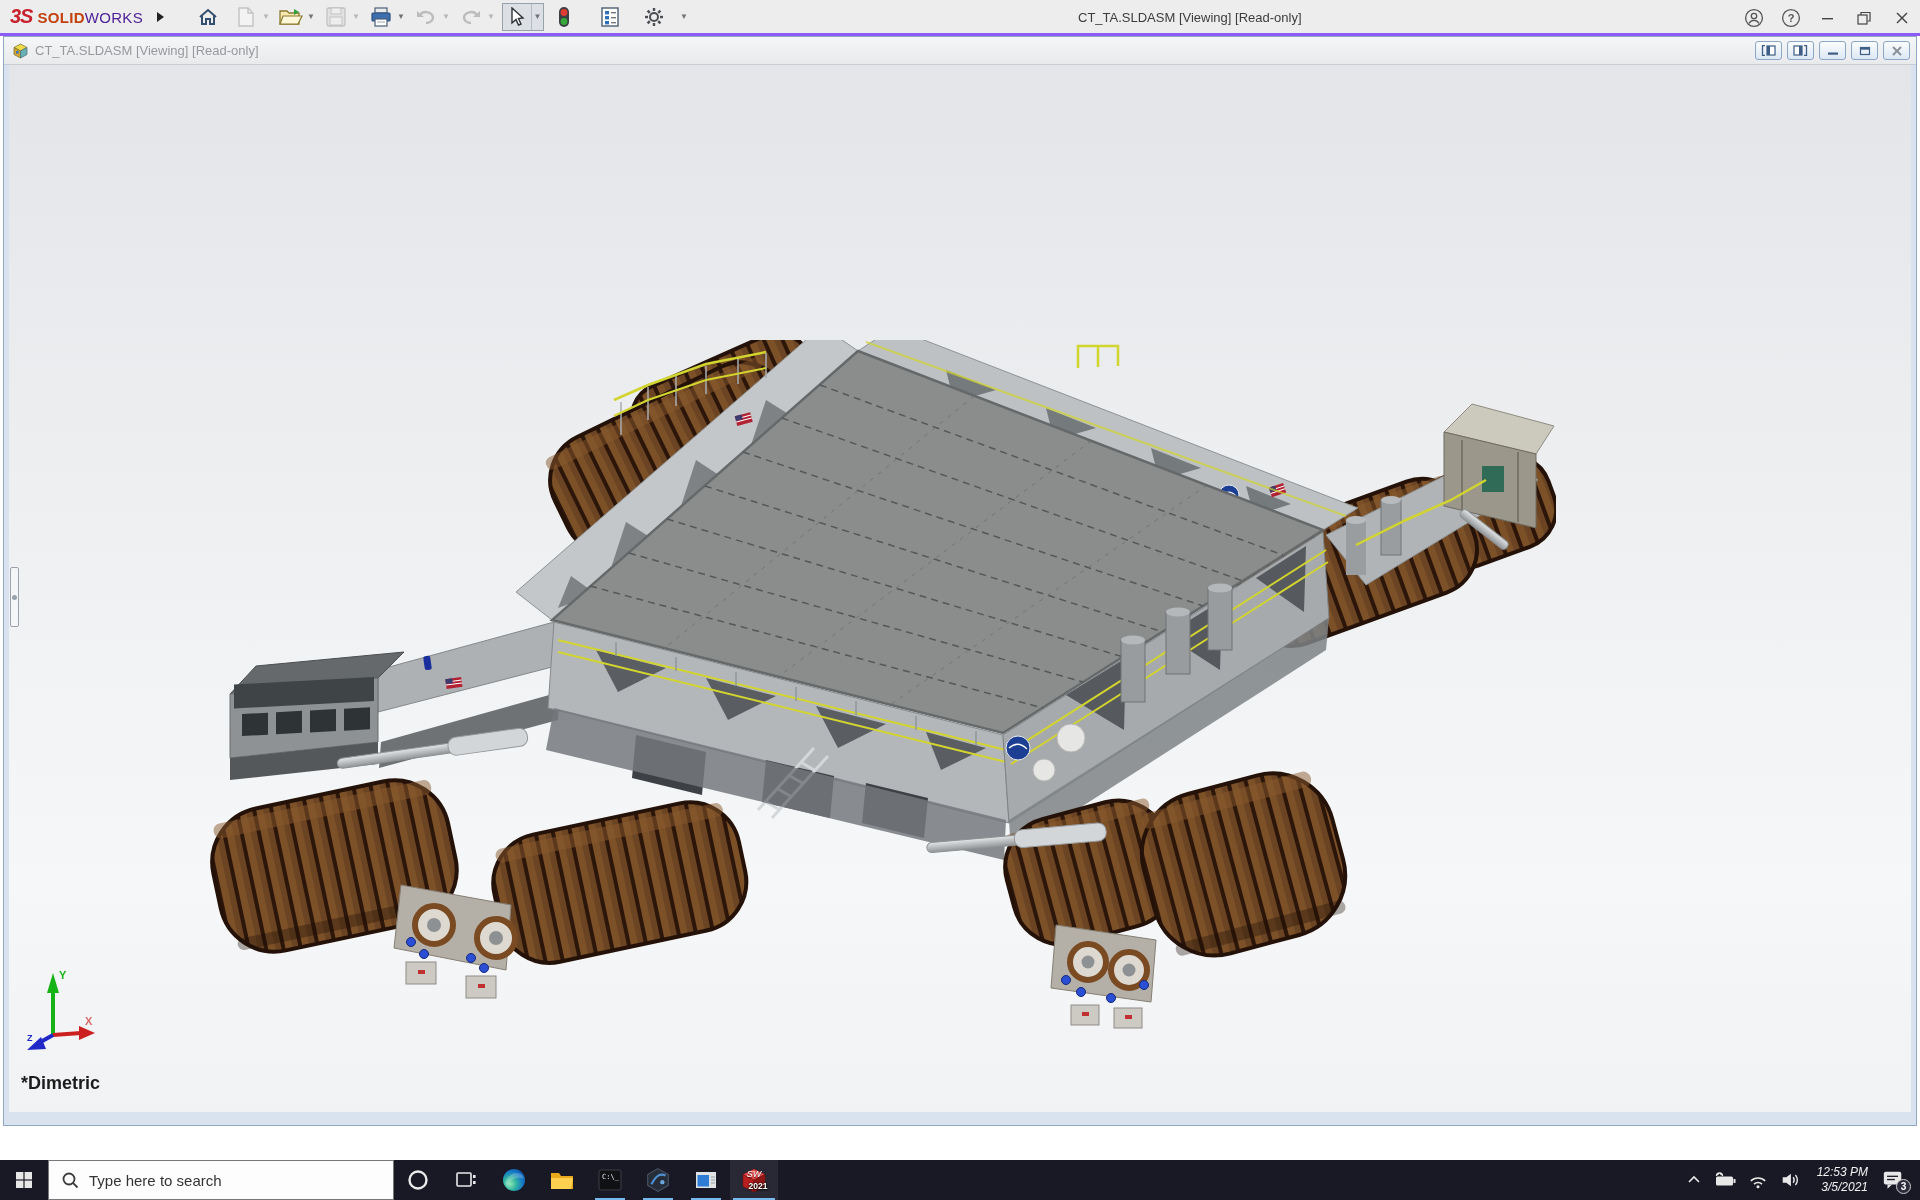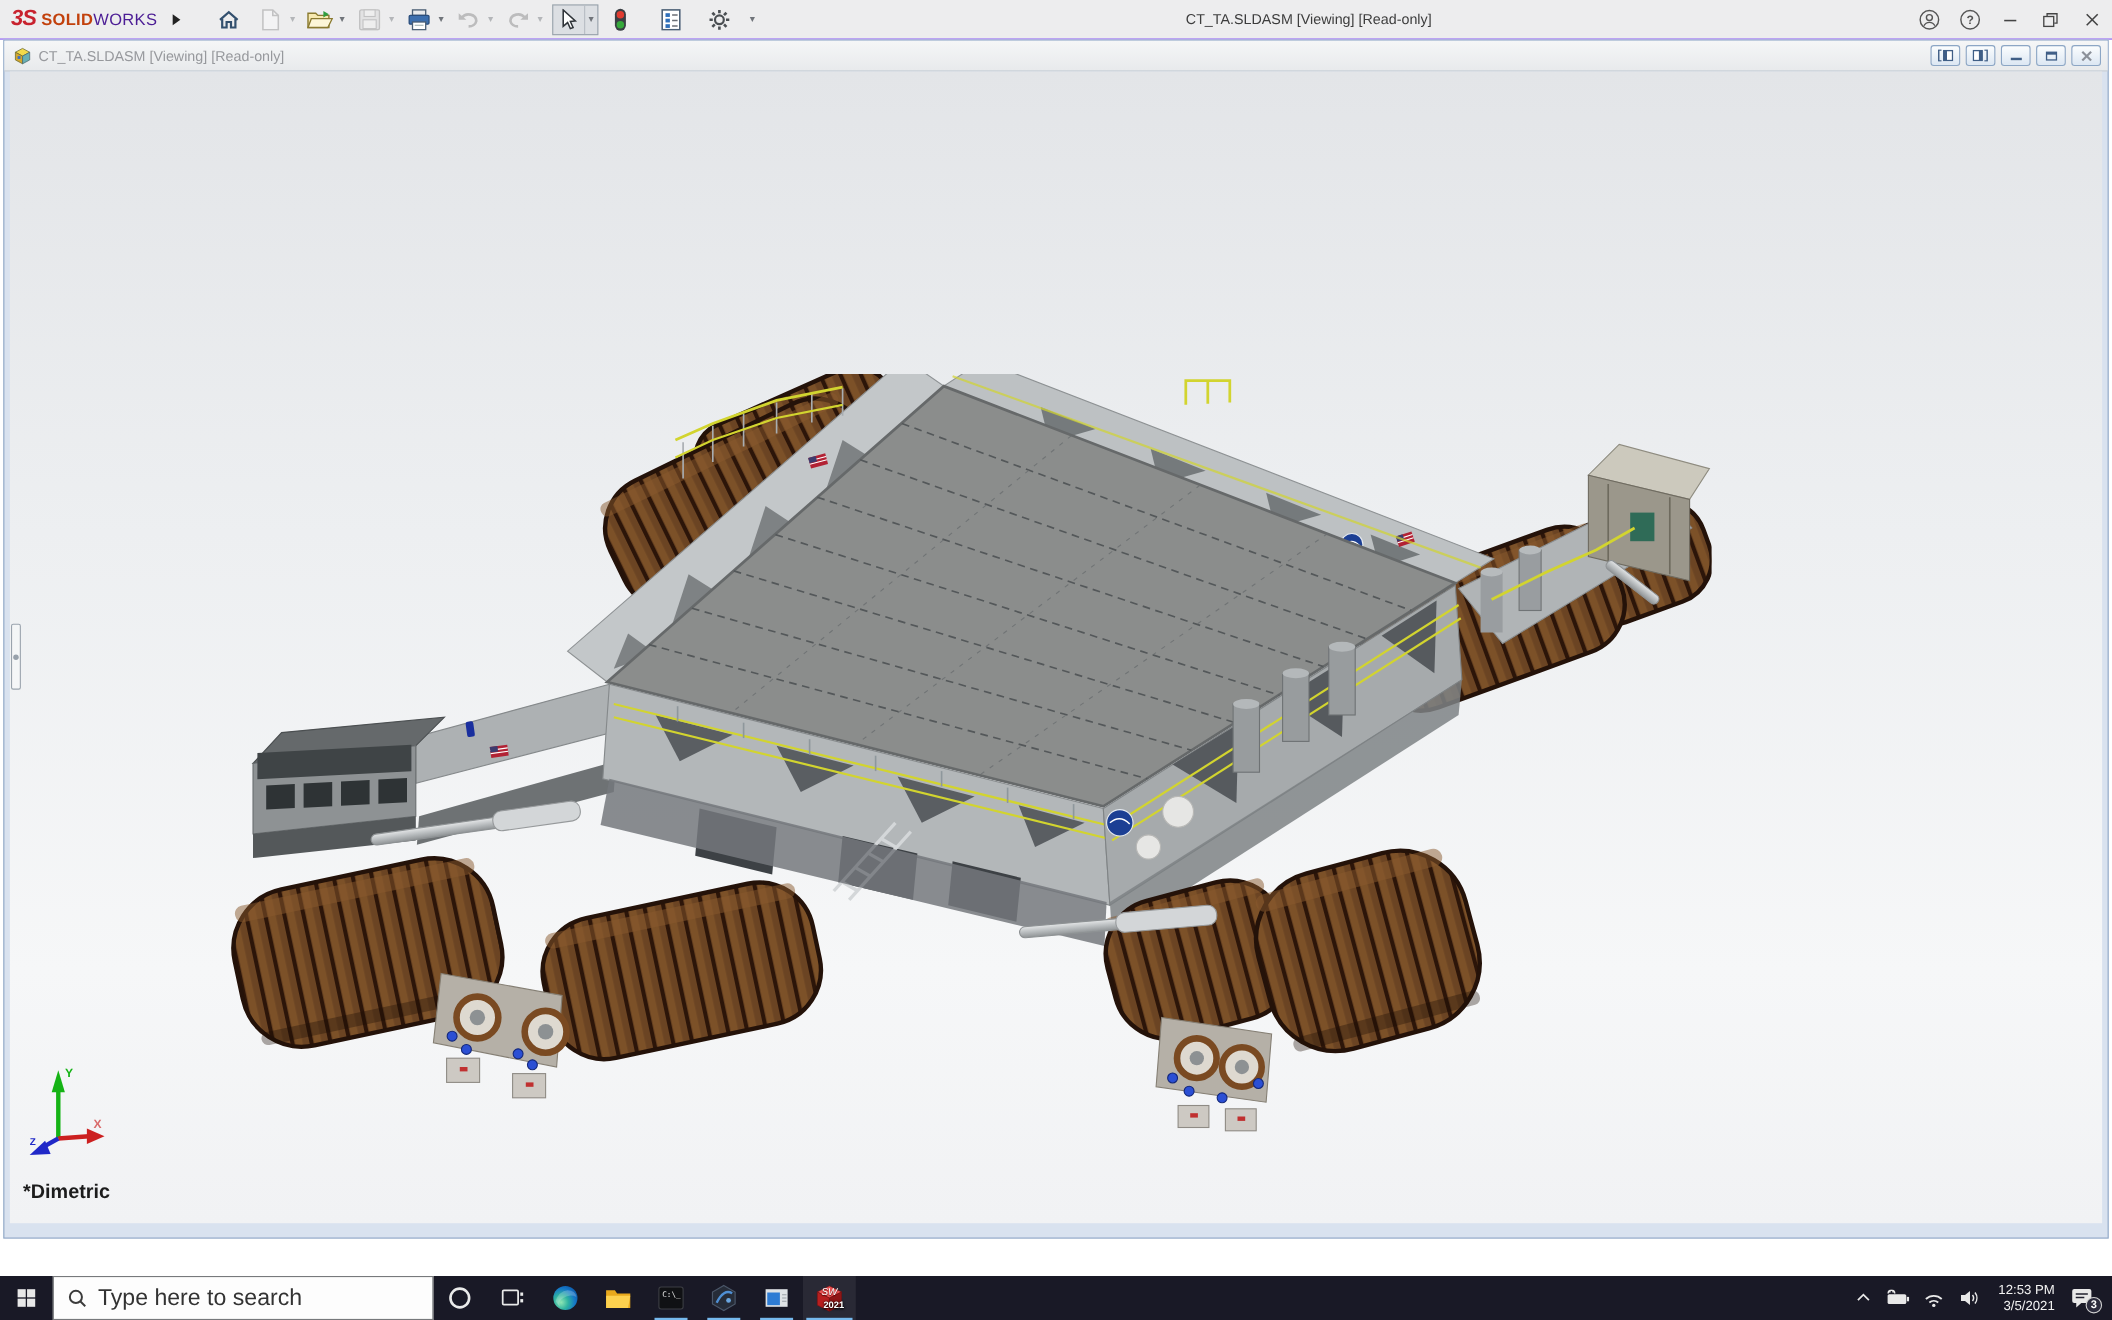--- a/index.html
+++ b/index.html
@@ -2,21 +2,21 @@
 <html><head>
 <meta charset="utf-8">
 <style>
   * { margin:0; padding:0; box-sizing:border-box; }
   html,body { width:1920px; height:1200px; overflow:hidden; background:#ffffff;
               font-family:"Liberation Sans", sans-serif; }
   .screen { position:absolute; inset:0; }
 
   
   .titlebar { position:absolute; top:0; left:0; right:0; height:36px;
-              background:#ededee; border-bottom:1px solid #8b5cf6;
+              background:#ededee; border-bottom:3px solid #8b5cf6;
               display:flex; align-items:center; }
   .logo { display:flex; align-items:baseline; margin-left:10px; cursor:default; }
   .logo .l3 { font-size:20px; font-weight:900; font-style:italic; color:#c8222e; letter-spacing:-1px; }
   .logo .lbold { font-size:15px; font-weight:700; color:#c2410c; margin-left:5px; letter-spacing:.3px; }
   .logo .llight { font-size:15px; font-weight:400; color:#4c1d95; letter-spacing:.3px; }
   .flyout { width:0; height:0; border-left:7px solid #222; border-top:5px solid transparent;
             border-bottom:5px solid transparent; margin-left:14px; }
   .toolbar { display:flex; align-items:center; margin-left:30px; }
   .tool { width:28px; height:28px; display:flex; align-items:center; justify-content:center; }
   .tool.disabled svg { opacity:.38; filter:grayscale(1); }
@@ -54,37 +54,37 @@
               border:1px solid #9aa3ad; border-radius:2px; background:rgba(255,255,255,.35);
               display:flex; align-items:center; justify-content:center; }
   .splitter .dot { width:5px; height:5px; border-radius:50%; background:#98a1ab; }
 
   
   .taskbar { position:absolute; left:0; right:0; bottom:0; height:40px; background:#191926;
              display:flex; align-items:stretch; z-index:5; }
   .start { width:48px; display:flex; align-items:center; justify-content:center; }
   .searchbox { width:346px; background:#fdfdfd; border:1px solid #77797c;
                display:flex; align-items:center; padding-left:12px; gap:10px; }
-  .search-input { border:none; outline:none; background:transparent; font-size:21px;
+  .search-input { border:none; outline:none; background:transparent; font-size:15px;
                   color:#222; width:280px; font-family:"Liberation Sans", sans-serif; }
   .search-input::placeholder { color:#333; }
   .tb-apps { display:flex; }
   .appcell { width:48px; position:relative; display:flex; align-items:center; justify-content:center; }
   .appcell.running::after { content:""; position:absolute; bottom:0; left:9px; right:9px;
                             height:2px; background:#76b9ed; }
   .appcell.active { background:rgba(255,255,255,.07); }
   .appcell.active::after { left:3px; right:3px; }
   .sw-label { position:absolute; top:9px; left:0; width:100%; text-align:center; font-size:9px;
               font-weight:400; font-style:italic; color:#fff; text-shadow:0 1px 1px #4d0707; }
   .sw-year { position:absolute; top:21px; left:4px; width:100%; text-align:center; font-size:8.5px;
              font-weight:700; color:#fff; text-shadow:0 1px 2px #000, 0 0 2px #000; }
   .tray { margin-left:auto; display:flex; align-items:center; padding-right:6px; }
   .trayicon { width:32px; height:40px; display:flex; align-items:center; justify-content:center; }
   .clock { width:66px; text-align:right; color:#f2f2f2; font-size:12px; line-height:15px;
-           padding-right:4px; }
+           padding-right:4px;font-style:italic; }
   .action { position:relative; width:42px; height:40px; display:flex; align-items:center; justify-content:center; }
   .badge { position:absolute; right:3px; bottom:6px; width:15px; height:15px; border-radius:50%;
            background:#2b2b3c; border:1px solid #cfcfcf; color:#fff; font-size:10px; font-weight:700;
            display:flex; align-items:center; justify-content:center; }
 </style>
 </head>
 <body>
 
 <div class="screen">
 

